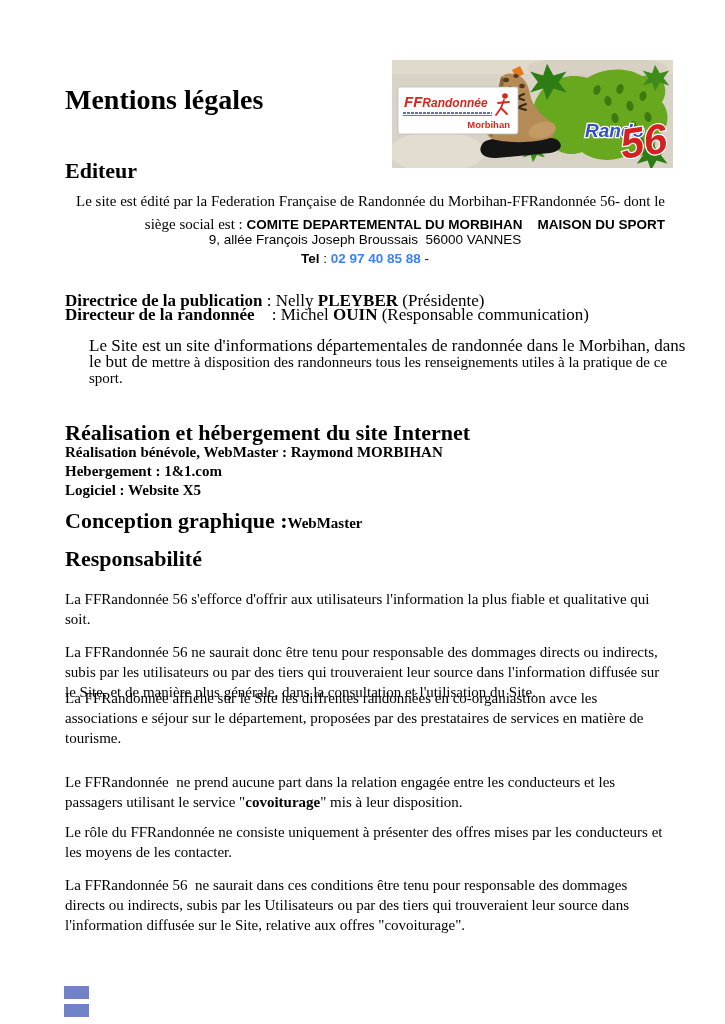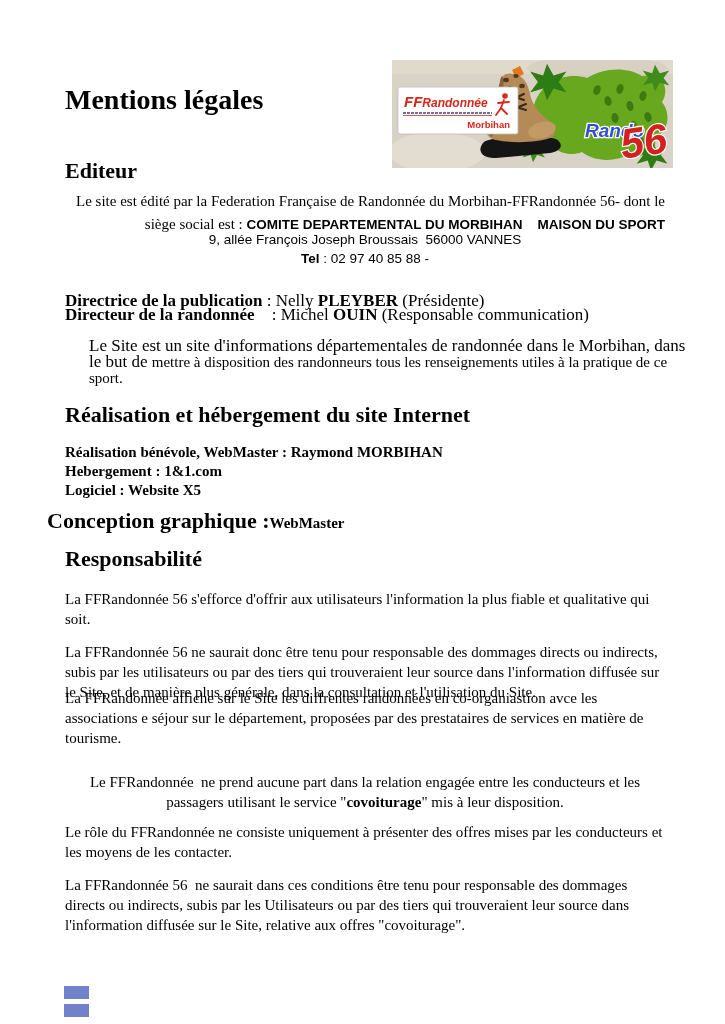--- a/index.html
+++ b/index.html
@@ -9,47 +9,47 @@
   }
   .abs{position:absolute;}
   h1,h2,p{margin:0;padding:0;}
   h1{font-size:28px;font-weight:bold;line-height:32px;}
   h2{font-size:22px;font-weight:bold;line-height:26px;}
   p{font-size:15px;line-height:20px;}
   .center{text-align:center;}
   .w{width:600px;}
   .b{font-weight:bold;}
   .sansb{font-family:"Liberation Sans", sans-serif;font-weight:bold;font-size:13.5px;}
-  .blue{font-family:"Liberation Sans", sans-serif;font-weight:normal;color:#000000;}
+  .blue{font-family:"Liberation Sans", sans-serif;font-weight:bold;color:#3b82f6;}
   .lg{font-size:17px;}
   .dir{font-size:17px;line-height:22px;}
   .purpose{font-size:15px;line-height:16px;margin-left:24px;}
   .addr,.tel{font-size:13.5px;line-height:18px;font-family:"Liberation Sans", sans-serif;}
   .reallines div{font-size:15px;font-weight:bold;line-height:19px;}
   .conc-sub{font-size:15px;}
   .intro{font-size:15px;line-height:23px;text-align:right;}
   .bar{width:25px;height:13px;background:#7282c8;}
   
   .pos-title{top:84px;left:65px;}
   .banner{top:60px;left:392px;width:281px;height:108px;}
   .pos-h-editeur{top:158px;left:65px;}
   .pos-intro{top:190px;left:65px;}
   .pos-addr{top:231px;left:65px;text-align:center;}
   .pos-tel{top:250px;left:65px;}
   .pos-dir1{top:290px;left:65px;}
   .pos-dir2{top:304px;left:65px;}
   .pos-purpose{top:338px;left:65px;}
-  .pos-h-real{top:402px;left:65px;}
+  .pos-h-real{top:420px;left:65px;}
   .pos-reallines{top:443px;left:65px;}
-  .pos-h-conc{top:508px;left:47px;}
+  .pos-h-conc{top:508px;left:65px;}
   .pos-h-resp{top:546px;left:65px;}
   .pos-p0{top:589px;left:65px;}
   .pos-p1{top:642px;left:65px;}
   .pos-p2{top:688px;left:65px;}
-  .pos-p3{top:772px;left:65px;text-align:center;}
+  .pos-p3{top:772px;left:65px;}
   .pos-p4{top:822px;left:65px;}
   .pos-p5{top:875px;left:65px;}
   .pos-bar1{top:986px;left:64px;}
   .pos-bar2{top:1004px;left:64px;}
 </style>
 </head>
 <body>
 
 <div class="page">
 

